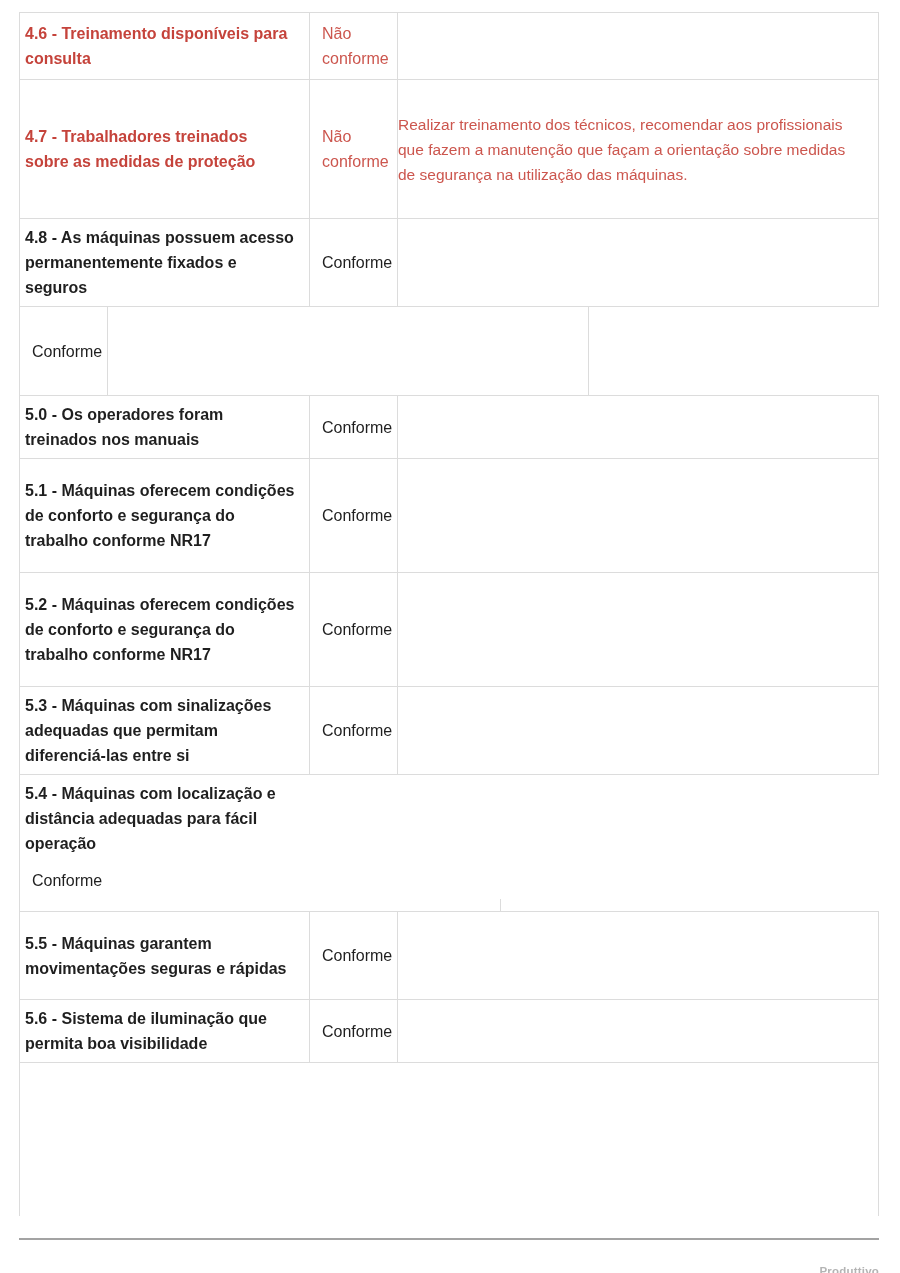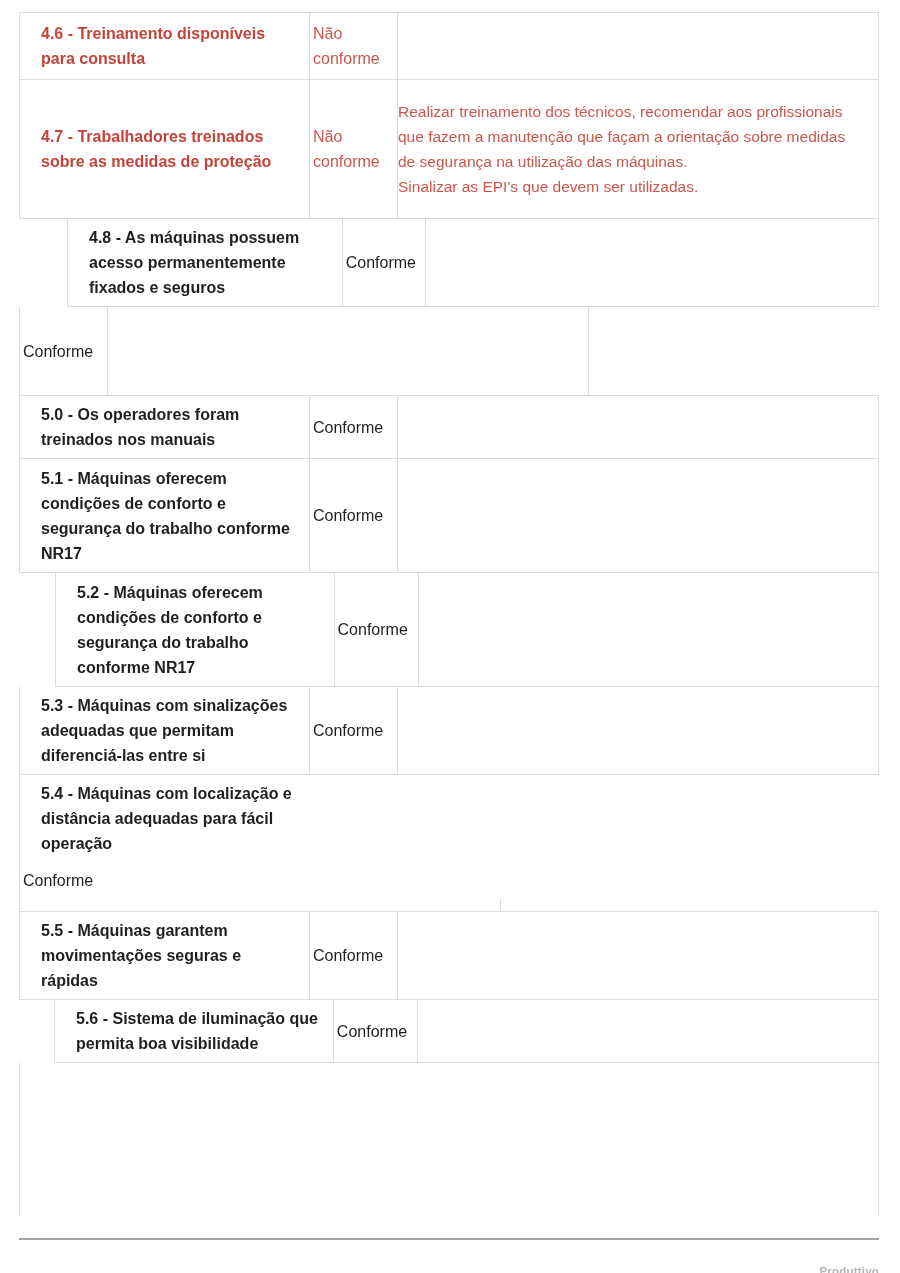--- a/index.html
+++ b/index.html
@@ -35,55 +35,55 @@
   }
   .cell{
     display:flex;
     flex-direction:column;
     justify-content:center;
     line-height:25px;
   }
   .cell-item{
     width:290px;
     border-left:1px solid var(--border);
-    padding:6px 14px 6px 21px;
+    padding:6px 14px 6px 5px;
     font-size:16px;
     font-weight:bold;
     color:var(--text);
   }
   .cell-status{
     width:88px;
     border-left:1px solid var(--border);
-    padding:6px 2px 6px 3px;
+    padding:6px 2px 6px 12px;
     font-size:16px;
     color:var(--text);
   }
   .cell-action{
     width:482px;
     border-left:1px solid var(--border);
     border-right:1px solid var(--border);
     padding:6px 18px 6px 0;
     font-size:15.5px;
     color:var(--red-text);
   }
   .row.nc .cell-item{color:var(--red-item);}
   .row.nc .cell-status{color:var(--red-text);}
 
   
   #table-rows .row:nth-child(1){min-height:67px;}
   #table-rows .row:nth-child(2){min-height:139px;}
-  #table-rows .row:nth-child(3){min-height:88px;margin-left:48px;}
+  #table-rows .row:nth-child(3){min-height:88px;}
   #table-rows .row:nth-child(4){min-height:89px;}
   #table-rows .row:nth-child(5){min-height:62px;}
   #table-rows .row:nth-child(6){min-height:114px;}
-  #table-rows .row:nth-child(7){min-height:114px;margin-left:36px;}
+  #table-rows .row:nth-child(7){min-height:114px;}
   #table-rows .row:nth-child(8){min-height:87px;}
   #table-rows .row:nth-child(9){min-height:88px;flex-direction:column;}
   #table-rows .row:nth-child(10){min-height:88px;}
-  #table-rows .row:nth-child(11){min-height:63px;margin-left:35px;}
+  #table-rows .row:nth-child(11){min-height:63px;}
 
   
   .table-tail{
     width:860px;
     height:153px;
     border-left:1px solid var(--border);
     border-right:1px solid var(--border);
   }
 
   
@@ -125,21 +125,20 @@
     <div class="cell cell-item">4.6 - Treinamento disponíveis para consulta</div>
     <div class="cell cell-status">Não conforme</div>
     <div class="cell cell-action"></div>
   </div>
 
   <div class="row nc">
     <div class="cell cell-item">4.7 - Trabalhadores treinados sobre as medidas de proteção</div>
     <div class="cell cell-status">Não conforme</div>
     <div class="cell cell-action">
           <div>Realizar treinamento dos técnicos, recomendar aos profissionais que fazem a manutenção que façam a orientação sobre medidas de segurança na utilização das máquinas.</div>
-          <div>Sinalizar as EPI's que devem ser utilizadas.</div>
         </div>
   </div>
 
   <div class="row">
     <div class="cell cell-item">4.8 - As máquinas possuem acesso permanentemente fixados e seguros</div>
     <div class="cell cell-status">Conforme</div>
     <div class="cell cell-action"></div>
   </div>
 
   <div class="row">

